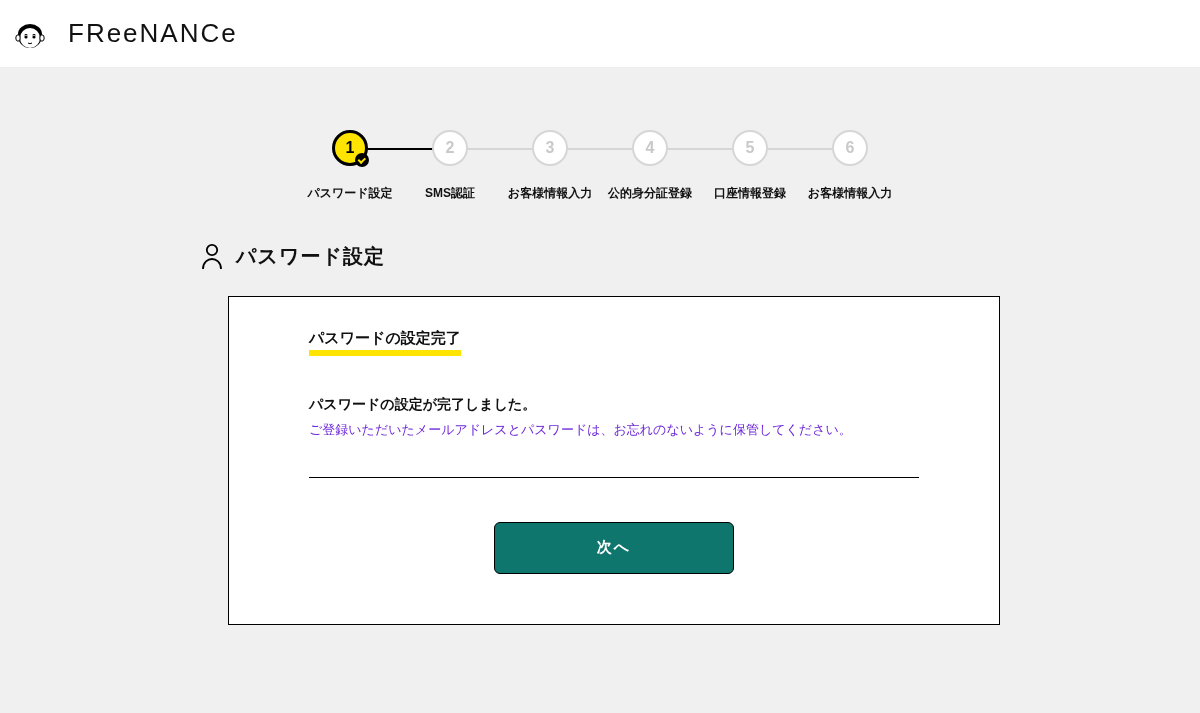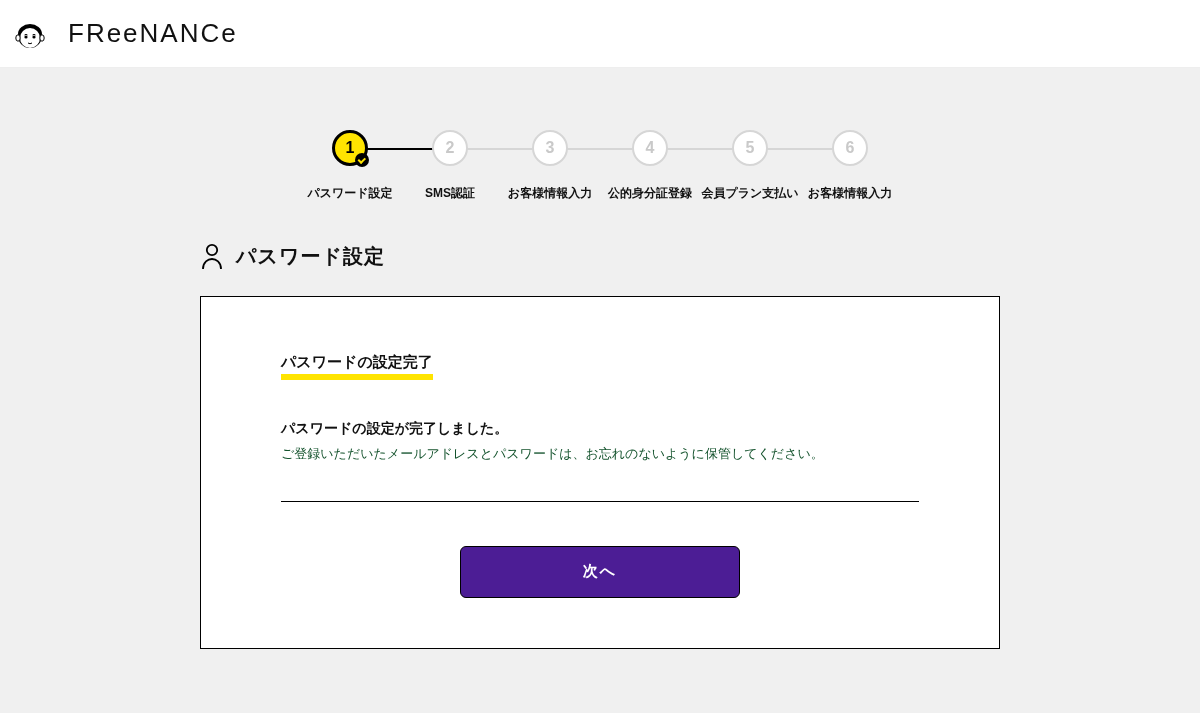--- a/index.html
+++ b/index.html
@@ -124,21 +124,22 @@
   }
   .person-icon { width: 24px; height: 28px; }
   .section-title {
     font-size: 20px;
     font-weight: 700;
     letter-spacing: 1px;
   }
   .panel {
     background: #fff;
     border: 1px solid #000;
-    padding: 56px 80px 50px;
+    padding: 32px 80px 50px;
+    margin-left: 28px;
   }
   .panel-inner {
     border-bottom: 1px solid #000;
     padding-bottom: 36px;
     margin-bottom: 44px;
   }
   .complete-title {
     display: inline-block;
     font-size: 15px;
     font-weight: 700;
@@ -146,33 +147,33 @@
     padding-bottom: 2px;
     margin-bottom: 40px;
   }
   .msg-bold {
     font-size: 14px;
     font-weight: 700;
     margin-bottom: 6px;
   }
   .msg-note {
     font-size: 13px;
-    color: #14532d;
+    color: #6d28d9;
     line-height: 1.6;
   }
   .btn-row {
     display: flex;
     justify-content: center;
   }
   .next-btn {
-    background: #4c1d95;
+    background: #0f766e;
     color: #fff;
     border: 1px solid #000;
     border-radius: 6px;
-    width: 280px;
+    width: 240px;
     height: 52px;
     font-size: 15px;
     font-weight: 700;
     cursor: pointer;
     letter-spacing: 2px;
   }
 </style>
 </head>
 <body>
 
@@ -223,21 +224,21 @@
           <span>4</span>
         </div>
       <div class="step-connector"></div>
       <div class="step-label">公的身分証登録</div>
     </div>
     <div class="step">
       <div class="step-circle">
           <span>5</span>
         </div>
       <div class="step-connector"></div>
-      <div class="step-label">会員プラン支払い</div>
+      <div class="step-label">口座情報登録</div>
     </div>
     <div class="step">
       <div class="step-circle">
           <span>6</span>
         </div>
 
       <div class="step-label">お客様情報入力</div>
     </div>
   </div>
 

